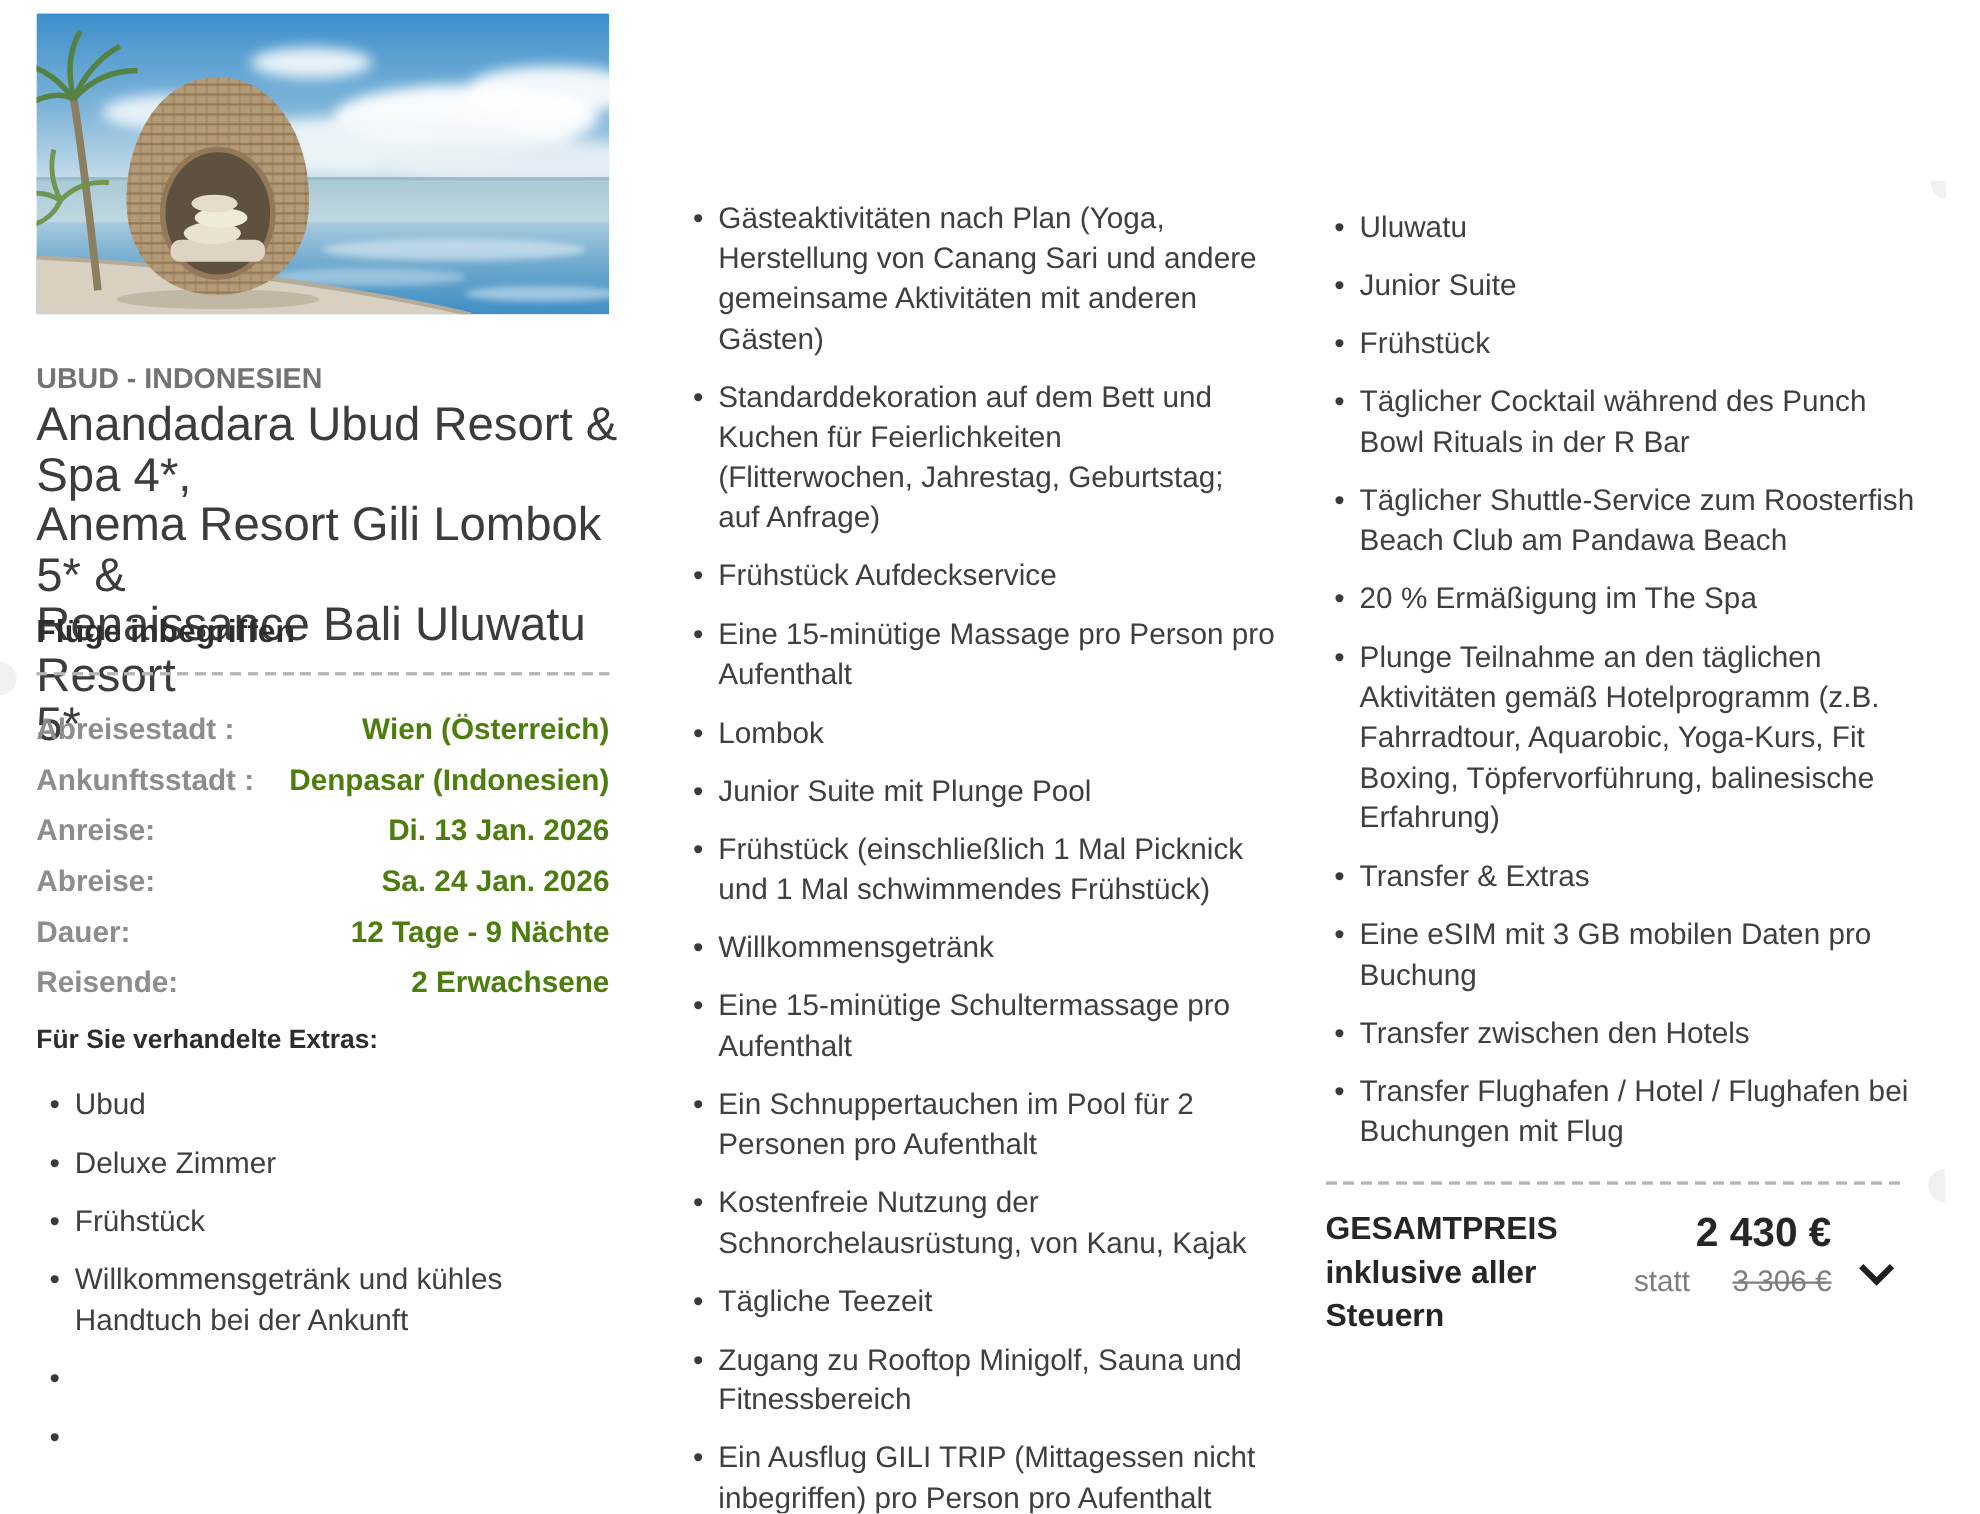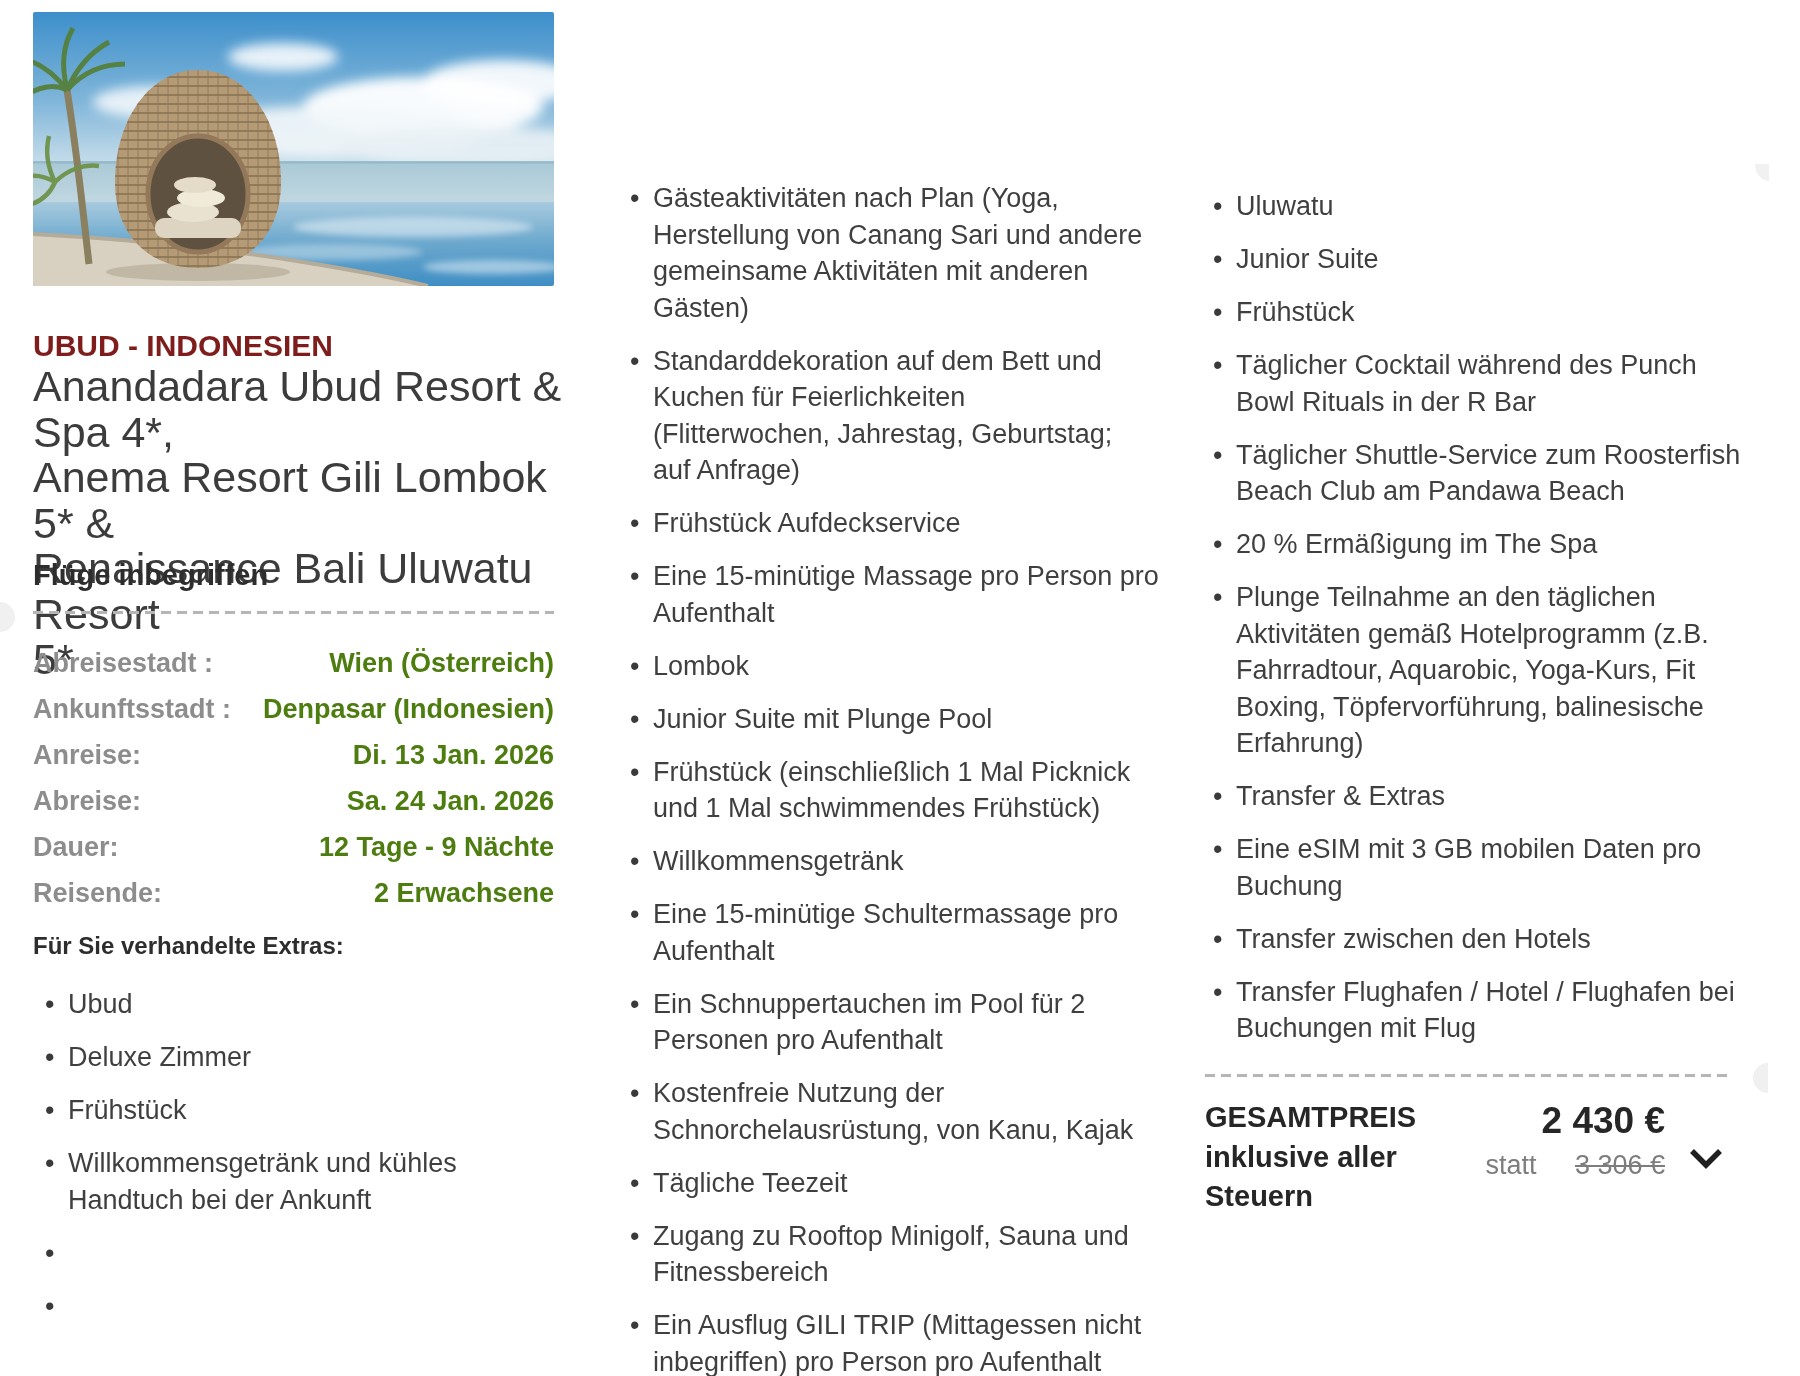--- a/index.html
+++ b/index.html
@@ -6,21 +6,21 @@
   .page{
     position:relative;width:1800px;height:1376px;background:#ffffff;overflow:hidden;
     font-family:"Liberation Sans","DejaVu Sans",sans-serif;color:#3f3f3f;
   }
   .pre{white-space:pre-line;}
   .photo{
     position:absolute;left:33px;top:12px;width:521px;height:274px;overflow:hidden;border-radius:2px;
     cursor:pointer;
   }
   .photo svg{display:block;}
-  .loc-label{position:absolute;left:33px;top:329px;font-size:30px;font-weight:bold;color:#7f1d1d;}
+  .loc-label{position:absolute;left:33px;top:329px;font-size:26px;font-weight:bold;color:#737373;}
   .deal-title{position:absolute;left:33px;top:364px;width:560px;font-size:43px;line-height:45.5px;color:#3c3c3c;}
   .flights{position:absolute;left:33px;top:559px;font-size:29px;font-weight:bold;color:#2d2d2d;}
   .dashed{
     position:absolute;height:3px;
     background:repeating-linear-gradient(90deg,#b5b5b5 0,#b5b5b5 10px,transparent 10px,transparent 16px);
   }
   .dashed1{left:33px;top:611px;width:521px;}
   .dashed2{left:1205px;top:1074px;width:527px;}
   .details{position:absolute;left:33px;top:648px;width:521px;}
   .detail-row{display:flex;align-items:baseline;height:46px;font-size:27px;}

